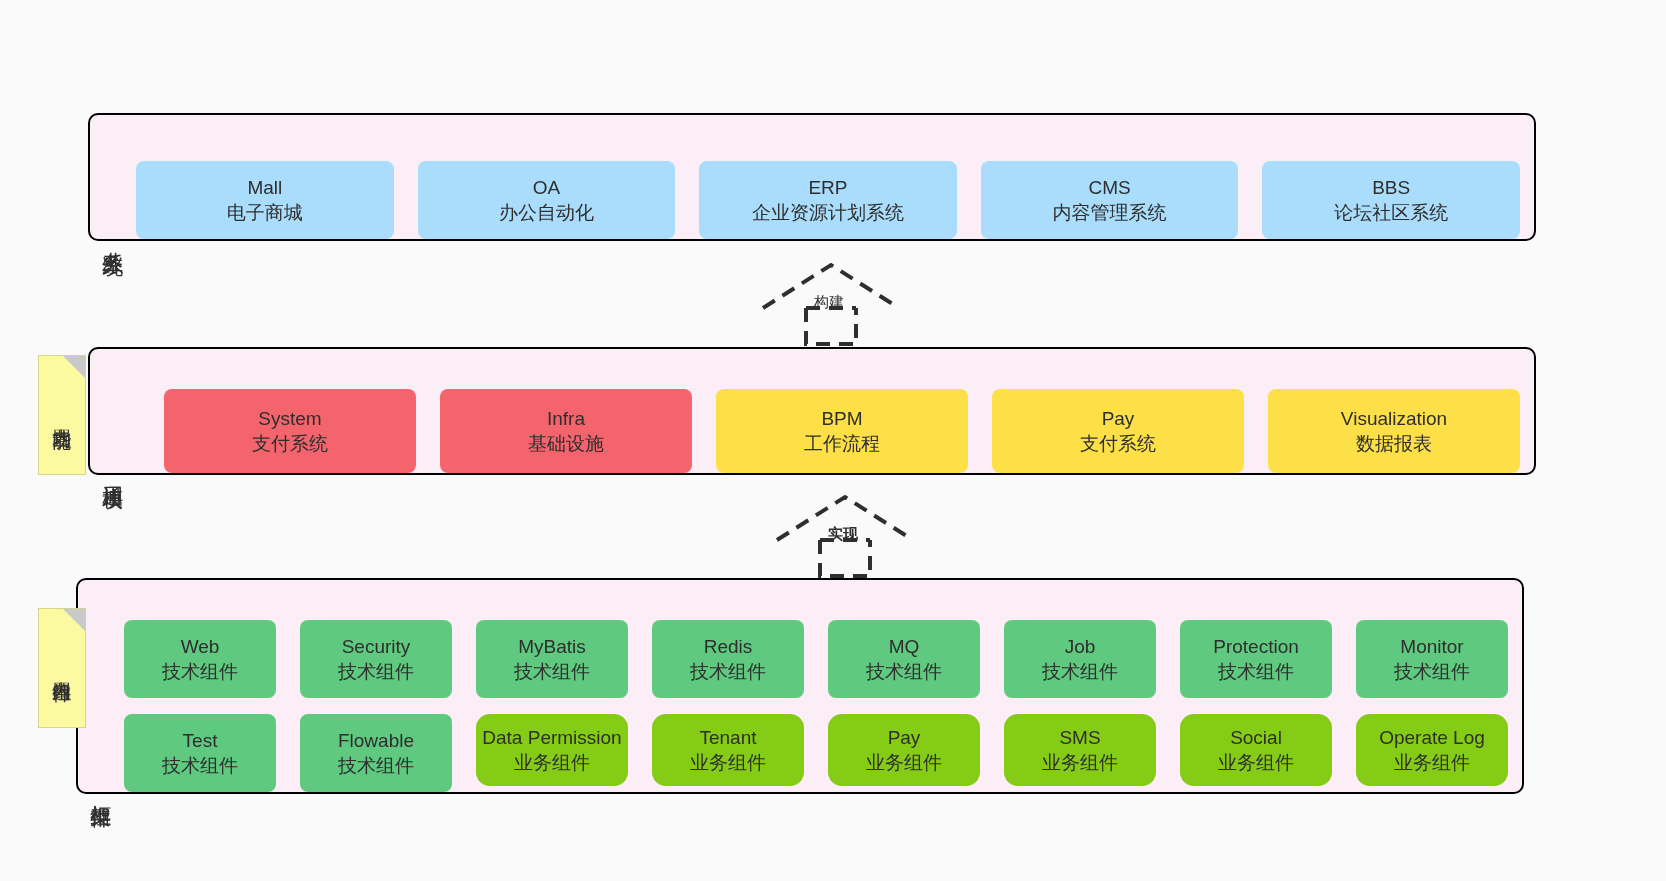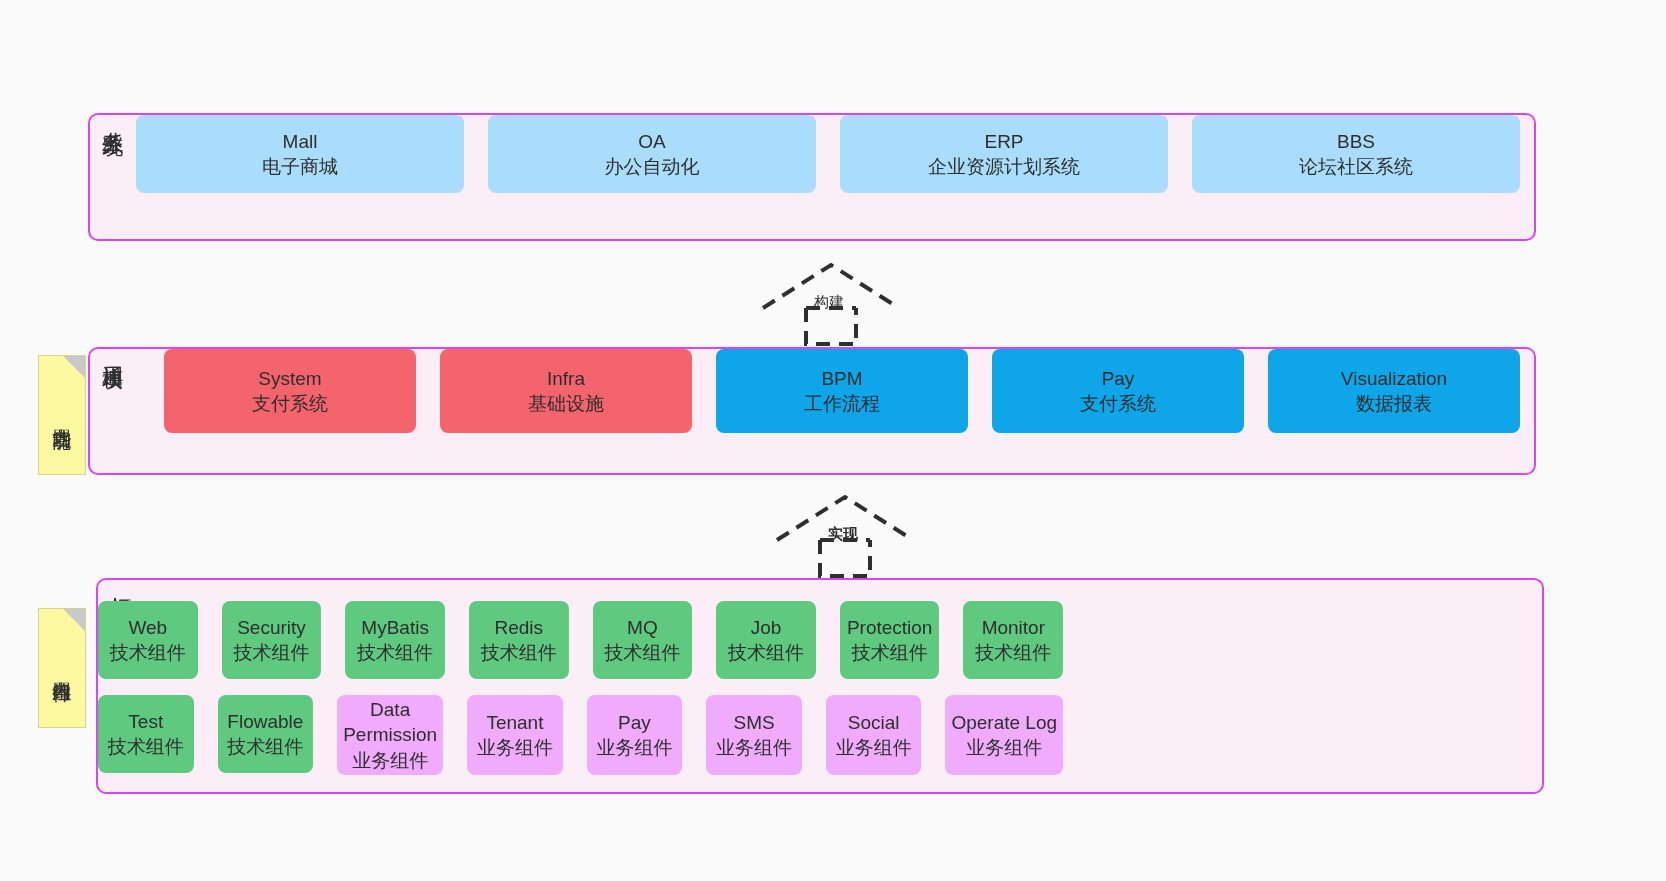--- a/index.html
+++ b/index.html
@@ -19,25 +19,25 @@
   .canvas {
     position: absolute;
     inset: 0;
   }
 
   
   .layer {
     position: absolute;
     box-sizing: border-box;
     background: #fbeef6;
-    border: 2px solid #d946ef;
+    border: 2px solid #000000;
     border-radius: 10px;
     display: flex;
     flex-direction: row;
-    align-items: flex-start;
+    align-items: flex-end;
   }
   .layer-title {
     flex: 0 0 auto;
     width: 46px;
     display: flex;
     align-items: center;
     justify-content: center;
     font-size: 21px;
     line-height: 1.12;
     letter-spacing: 1px;
@@ -74,23 +74,23 @@
     color: #2e2e2e;
     padding: 4px 6px;
     box-sizing: border-box;
   }
   .node .en { white-space: nowrap; }
   .node .cn { white-space: nowrap; }
   .node.wrap .en { white-space: normal; }
 
   .biz-node   { background: #aaddfc; height: 78px; }
   .mod-strong { background: #f4646c; height: 84px; }
-  .mod-light  { background: #0ea5e9; height: 84px; }
+  .mod-light  { background: #fde047; height: 84px; }
   .tech-node  { background: #5fc97f; height: 78px; }
-  .biz-comp   { background: #f0abfc; height: 80px; }
+  .biz-comp   { background: #84cc16; height: 72px; border-radius: 14px; }
 
   
   .note {
     position: absolute;
     box-sizing: border-box;
     background: #fcfaa0;
     border: 1px solid #d6d48f;
     font-size: 19px;
     line-height: 1.14;
     letter-spacing: 1px;
@@ -142,20 +142,24 @@
         </div>
         <div class="node biz-node">
           <span class="en">OA</span>
           <span class="cn">办公自动化</span>
         </div>
         <div class="node biz-node">
           <span class="en">ERP</span>
           <span class="cn">企业资源计划系统</span>
         </div>
         <div class="node biz-node">
+          <span class="en">CMS</span>
+          <span class="cn">内容管理系统</span>
+        </div>
+        <div class="node biz-node">
           <span class="en">BBS</span>
           <span class="cn">论坛社区系统</span>
         </div>
       </div>
     </div>
   </div>
 
   <svg class="arrow" style="left:758px; top:258px; width:150px; height:88px;" viewBox="0 0 150 88">
     <path d="M 5 50 L 73 7 L 141 50" fill="none" stroke="#2f2f2f" stroke-width="4" stroke-dasharray="14,9" stroke-linecap="butt"></path>
     <path d="M 48 50 L 48 86 L 98 86 L 98 50" fill="none" stroke="#2f2f2f" stroke-width="4" stroke-dasharray="14,9" stroke-linecap="butt"></path>
@@ -201,21 +205,21 @@
     <path d="M 48 50 L 48 86 L 98 86 L 98 50" fill="none" stroke="#2f2f2f" stroke-width="4" stroke-dasharray="14,9" stroke-linecap="butt"></path>
     <path d="M 48 50 L 98 50" fill="none" stroke="#2f2f2f" stroke-width="4" stroke-dasharray="14,9" stroke-linecap="butt"></path>
   </svg>
   <div class="arrow-label" style="left:828px; top:525px;font-weight:bold;">实现</div>
 
   <div class="note" style="left:38px; top:608px; width:48px; height:120px;">
     <span class="fold"></span>
     <span>内置组件</span>
   </div>
 
-  <div class="layer" id="layer-framework" style="left:96px; top:578px; width:1448px; height:216px;flex-direction:column;">
+  <div class="layer" id="layer-framework" style="left:76px; top:578px; width:1448px; height:216px;">
     <div class="layer-title">框架组件</div>
     <div class="layer-body">
 
       <div class="row">
         <div class="node tech-node">
           <span class="en">Web</span>
           <span class="cn">技术组件</span>
         </div>
         <div class="node tech-node">
           <span class="en">Security</span>

